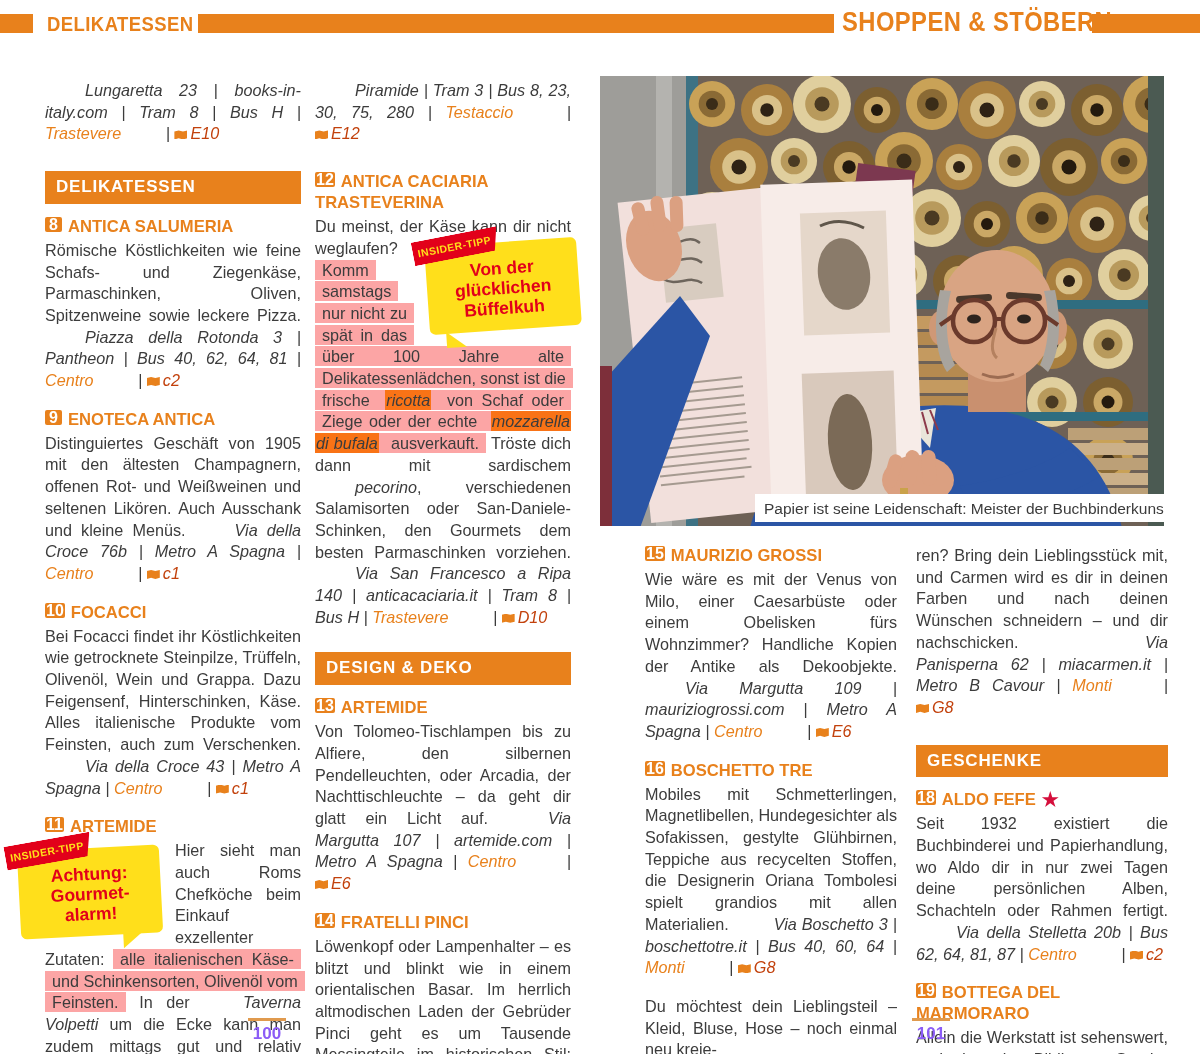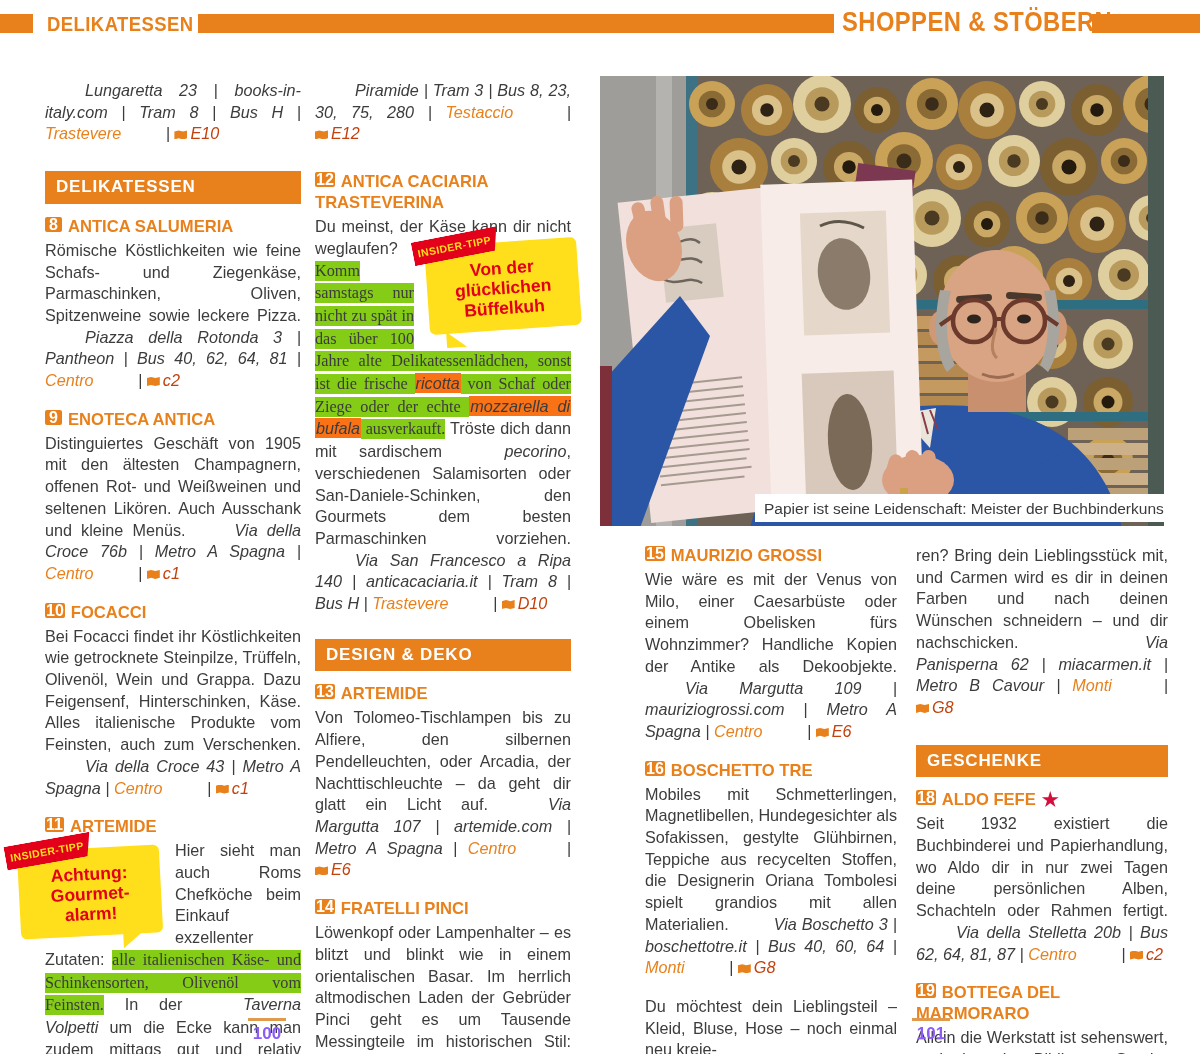--- a/index.html
+++ b/index.html
@@ -29,21 +29,21 @@
   .col > .section-box:first-child{margin-top:0;}
   .entry{margin:0 0 17px 0;}
   .entry-title{color:#e8811c;font-weight:bold;font-size:16.6px;line-height:21px;
     text-align:left;margin-bottom:3px;}
   .badge{display:inline-block;min-width:15px;height:15px;background:#e8811c;color:#fff;
     font-size:16px;font-weight:bold;line-height:15px;text-align:center;border-radius:2px;
     padding:0 1px;margin-right:6px;vertical-align:2px;}
   .star{color:#d50f3c;font-size:19px;margin-left:6px;vertical-align:-1px;}
   .i{font-style:italic;margin-left:40px;}
   .oi{color:#e8811c;font-style:italic;}
-  .hl{background:#84cc16;padding:1px 0;box-decoration-break:clone;font-family:Liberation Serif, serif;-webkit-box-decoration-break:clone;}
+  .hl{background:#fca5a5;padding:1px 7px;box-decoration-break:clone;-webkit-box-decoration-break:clone;}
   .hli{background:#f97316;font-style:italic;padding:1px 1px;box-decoration-break:clone;-webkit-box-decoration-break:clone;}
   .mapref{color:#c2410c;font-style:italic;white-space:nowrap;}
   .map-icon{display:inline-block;width:13px;height:9px;background:#e8811c;margin-right:3px;
     clip-path:polygon(0 12%,33% 0,66% 12%,100% 0,100% 88%,66% 100%,33% 88%,0 100%);}
   
   .tip{position:relative;background:#ffdf1b;border-radius:6px;color:#e2001a;font-weight:bold;
     font-size:17.5px;line-height:20px;text-align:center;padding:16px 8px 12px 8px;
     transform:rotate(-3deg);}
   .tip.side-left{float:left;width:126px;margin:8px 14px 10px -26px;}
   .tip.side-right{float:right;width:136px;margin:4px -8px 10px 13px;transform:rotate(-4deg);}

